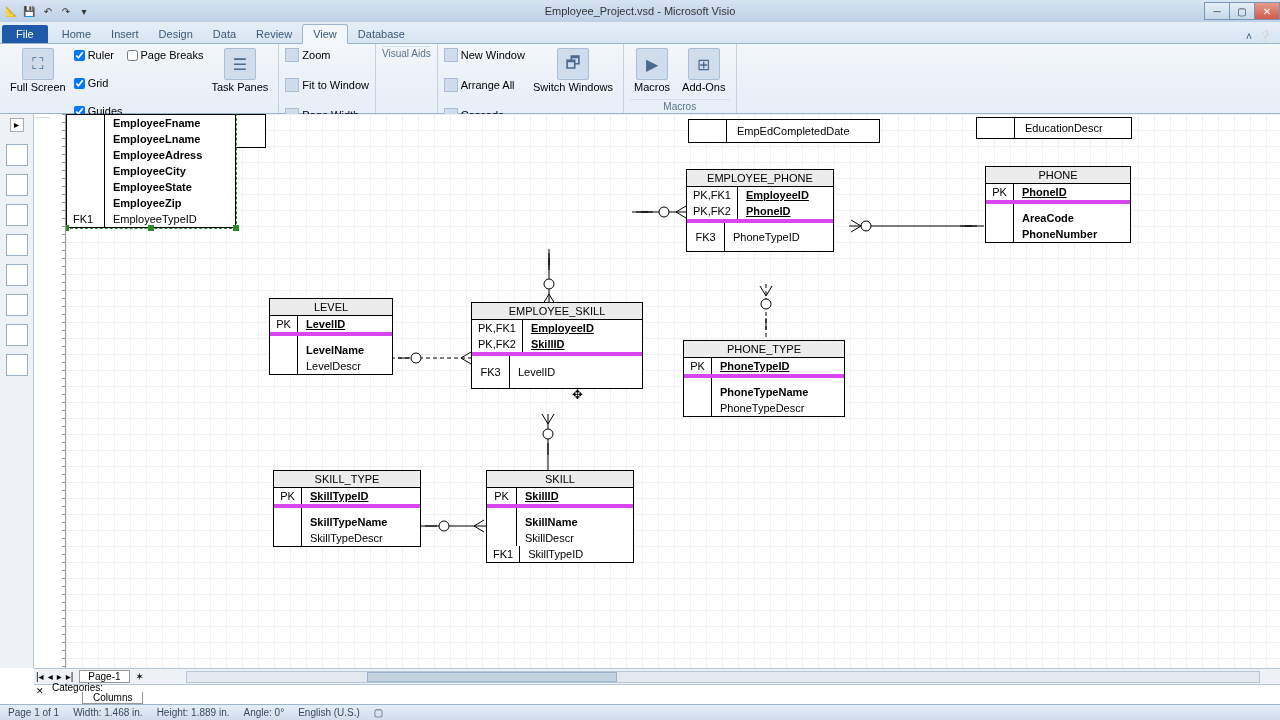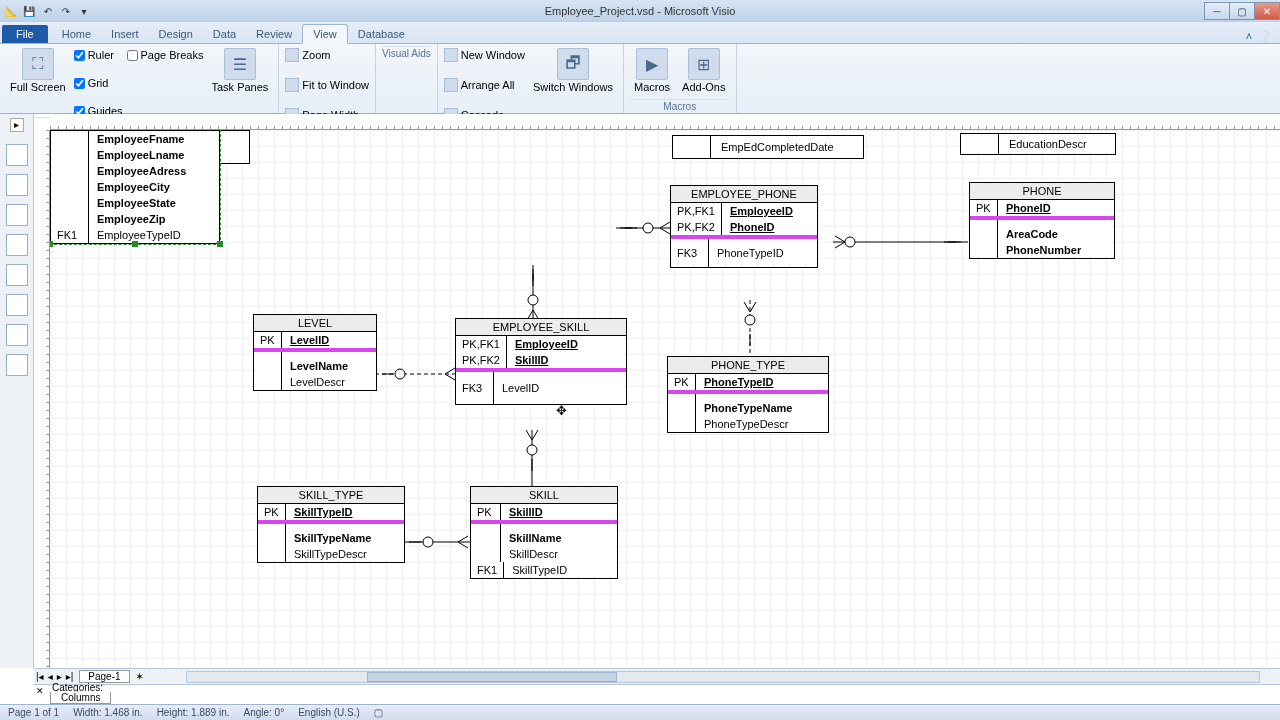--- a/index.html
+++ b/index.html
@@ -35,28 +35,28 @@
 .smico { width: 14px; height: 14px; background: #d0dcec; border: 1px solid #a9bfd8; display:inline-block;}
 
 
 .work { position: absolute; top: 114px; left: 0; right: 0; bottom: 52px; display: flex; }
 .stencil { width: 34px; background: #eef2f7; border-right: 1px solid #b7c5d8; display: flex; flex-direction: column; align-items: center; padding-top: 4px; gap: 8px; }
 .stencil .sico { width: 22px; height: 22px; border: 1px solid #9bb0c8; background: #fff; }
 .stencil .expand { width: 14px; height: 14px; font-size: 10px; text-align:center; border:1px solid #aaa; background:#fff; margin-bottom:4px;}
 
 .rulerh { height: 16px; background: #fff; border-bottom: 1px solid #999; position: relative; margin-left:16px; background-image: repeating-linear-gradient(to right, #999 0, #999 1px, transparent 1px, transparent 8px); background-size: 8px 4px; background-position: 0 12px; background-repeat: repeat-x;}
 .rulerv { width: 16px; background: #fff; border-right: 1px solid #999; background-image: repeating-linear-gradient(to bottom, #999 0, #999 1px, transparent 1px, transparent 8px); background-size: 4px 8px; background-position: 12px 0; background-repeat: repeat-y;}
-.canvaswrap { flex: 1; display: flex; flex-direction: column; }
+.canvaswrap { flex: 1; display: flex; flex-direction: row; }
 .canvasrow { flex:1; display:flex; }
 .canvas { flex: 1; background: #fff; position: relative; overflow: hidden; background-image: linear-gradient(#eef2f7 1px, transparent 1px), linear-gradient(90deg, #eef2f7 1px, transparent 1px); background-size: 16px 16px; }
 
 
 .entity { position: absolute; background: #fff; border: 1px solid #000; font-size: 11px; font-family: Arial, sans-serif; }
 .entity .ename { background: #ececec; border-bottom: 1px solid #000; text-align: center; padding: 2px 8px; font-weight: normal; }
-.entity .erow { display: flex; }
+.entity .erow { display: flex; text-align: center; }
 .entity .ecol1 { border-right: 1px solid #000; padding: 2px 6px; min-width: 38px; white-space: nowrap; }
 .entity .ecol2 { padding: 2px 8px; white-space: nowrap; }
 .entity .esep { border-top: 4px solid #d946ef; }
 .underline { text-decoration: underline; }
 .bold { font-weight: bold; }
 
 
 .frag { position:absolute; background:#fff; border:1px solid #000; font-size:11px; font-family:Arial,sans-serif; }
 .frag .ecol1 { border-right:1px solid #000; padding:2px 6px; min-width:38px; display:inline-block;}
 .frag .ecol2 { padding:2px 8px; display:inline-block;}
@@ -74,21 +74,21 @@
 
 
 .pagetabs { position: absolute; left: 34px; right: 0; bottom: 36px; height: 16px; background: #eef2f7; border-top: 1px solid #b7c5d8; display:flex; align-items:center; font-size:10px;}
 .pagetabs .nav { padding: 0 2px; }
 .pagetabs .ptab { background:#fff; border:1px solid #999; padding:0 8px; margin-left:4px;}
 .hscroll { flex:1; margin:0 20px 0 40px; height:12px; background:#e4e9f0; border:1px solid #b7c5d8; position:relative;}
 .hscroll .thumb { position:absolute; left:180px; width:250px; top:0; bottom:0; background:#c5d2e2; border:1px solid #9db4ce;}
 
 .catbar { position:absolute; left:34px; right:0; bottom:16px; height:20px; border-top:1px solid #b7c5d8; font-size:10px; display:flex; flex-direction:column; padding:0 0 0 14px;}
 .catbar .closer { position:absolute; left:2px; top:1px; font-size:9px;}
-.catbar .tabrow { display:flex; gap:0; }
+.catbar .tabrow { display:flex; gap:0;margin-left:32px; }
 .catbar .ctab { border:1px solid #999; border-top:none; padding:0 10px; background:#fff; font-size:10px;}
 
 
 .status { position: absolute; bottom: 0; left: 0; right: 0; height: 16px; background: linear-gradient(#e6eef7,#d0dcec); border-top: 1px solid #9db4ce; font-size: 10px; display: flex; align-items: center; gap: 14px; padding: 0 8px; color: #3a4a5f;}
 </style>
 </head>
 <body>
 
 <div class="titlebar">
   <div class="qat">

